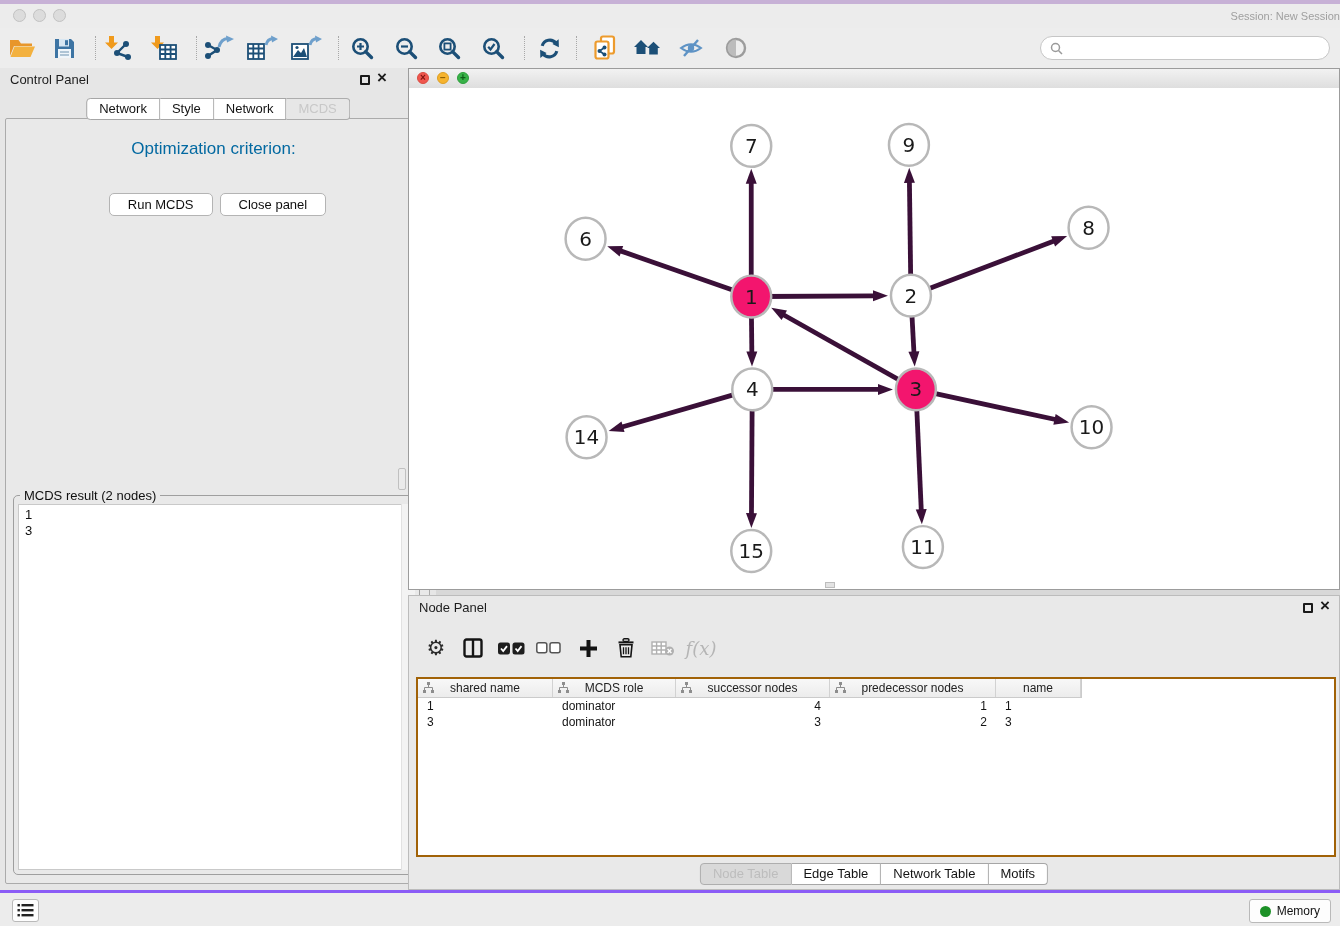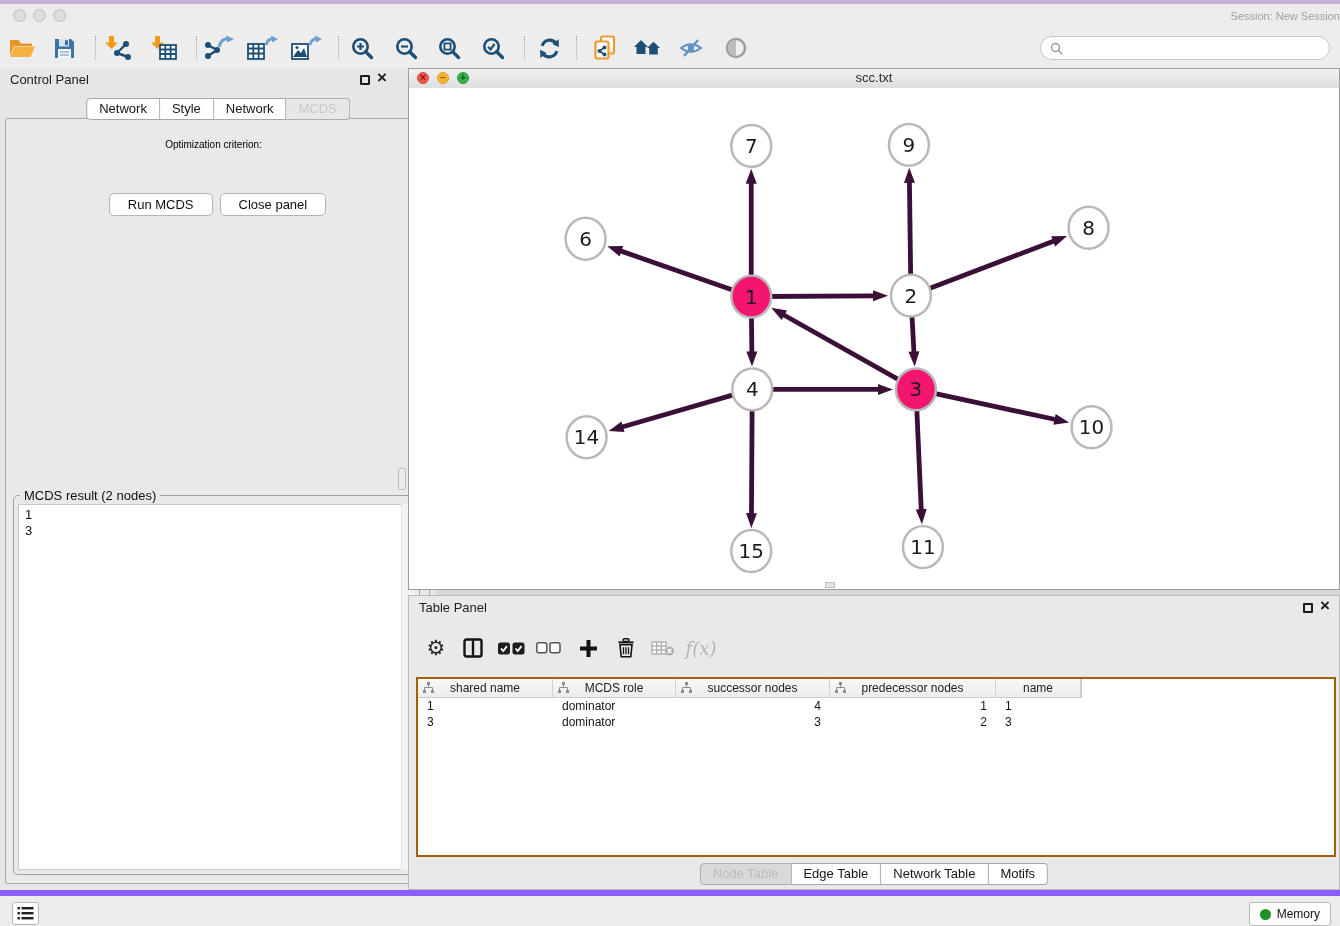--- a/index.html
+++ b/index.html
@@ -24,21 +24,21 @@
   .float-icon{position:absolute;top:7px;width:10px;height:10px;border:2px solid #1a1a1a;box-sizing:border-box;border-radius:1px}
   .close-x{position:absolute;top:0px;font-size:17px;font-weight:700;color:#1a1a1a;line-height:20px}
   .seg{display:flex}
   .seg-tab{height:20px;line-height:20px;padding:0 12px;background:#fff;border:1px solid #a6a6a6;border-left:none;
            font-size:13px;color:#141414;text-align:center;cursor:default;box-sizing:content-box}
   .seg-tab:first-child{border-left:1px solid #a6a6a6;border-radius:4px 0 0 4px}
   .seg-tab:last-child{border-radius:0 4px 4px 0}
   .cp-tabs{position:absolute;top:30px;left:50%;transform:translateX(-50%);z-index:2}
   .cp-tabs .seg-tab.active{background:#e7e7e7;color:#c8c8c8;border-color:#adadad}
   .cp-box{position:absolute;left:5px;right:6px;top:50px;bottom:6px;border:1px solid #ababab;background:#e9e9e9;border-radius:2px}
-  .opt-label{position:absolute;top:20px;left:0;right:8px;text-align:center;font-size:10px;color:#000000}
+  .opt-label{position:absolute;top:20px;left:0;right:8px;text-align:center;font-size:17px;color:#0369a1}
   .combo{position:absolute;left:40px;right:40px;top:42px;height:23px;background:#fff;border:1px solid #b4b4b4;border-radius:5px;
          display:flex;align-items:center;padding:0 6px 0 10px;font-size:13px;box-sizing:border-box}
   .combo .val{flex:1}
   .btn-row{position:absolute;top:74px;left:0;right:0;display:flex;justify-content:center;gap:7px}
   .btn{height:23px;padding:0 18px;background:#fff;border:1px solid #b4b4b4;border-radius:5px;font-size:13px;color:#0f0f0f;font-family:inherit}
   .group{position:absolute;left:7px;right:9px;top:376px;bottom:8px;border:1px solid #9f9f9f;border-radius:5px}
   .legend{position:absolute;top:-8px;left:6px;background:#e9e9e9;padding:0 4px;font-size:13px;color:#0f0f0f}
   .result-area{position:absolute;top:8px;left:4px;right:4px;bottom:4px;background:#fff;border:1px solid #c9c9c9;
                font-size:13px;line-height:16px;padding:2px 6px;white-space:pre;color:#0f0f0f;box-sizing:border-box}
   .result-scroll{position:absolute;top:0;right:0;bottom:0;width:13px;background:#f3f3f3;border-left:1px solid #e2e2e2}
@@ -63,21 +63,21 @@
   .table-wrap{position:absolute;left:7px;top:81px;width:916px;height:176px;background:#fff;border:2px solid #a16207;box-sizing:content-box;overflow:hidden}
   .thead{display:flex;height:18px;border-bottom:1px solid #cbcbcb;background:linear-gradient(#f8f8f8,#ececec);width:663px;border-right:1px solid #cbcbcb}
   .th{position:relative;display:flex;align-items:center;justify-content:center;font-size:12px;color:#222;
       border-right:1px solid #d2d2d2;box-sizing:border-box}
   .th svg{position:absolute;left:5px;top:3px}
   .tr{display:flex;height:16px}
   .td{font-size:12px;color:#141414;line-height:16px;box-sizing:border-box;padding:0 9px;white-space:nowrap;overflow:hidden}
   .bottom-tabs{position:absolute;bottom:4px;left:50%;transform:translateX(-50%)}
   .bottom-tabs .seg-tab.active{background:#d9d9d9;color:#bdbdbd;border-color:#aeaeae}
   
-  .statusbar{position:absolute;left:0;bottom:0;width:100%;height:36px;background:#ececec;border-top:6px solid #8b5cf6;box-sizing:border-box}
+  .statusbar{position:absolute;left:0;bottom:0;width:100%;height:36px;background:#ececec;border-top:3px solid #8b5cf6;box-sizing:border-box}
   .list-btn{position:absolute;left:12px;top:6px;width:27px;height:23px;background:#fdfdfd;border:1px solid #b9b9b9;border-radius:3px;
             display:flex;align-items:center;justify-content:center;padding:0}
   .mem-btn{position:absolute;right:9px;top:6px;height:24px;padding:0 10px;background:#fdfdfd;border:1px solid #b9b9b9;border-radius:3px;
            display:flex;align-items:center;gap:6px;font-size:12px;color:#111;font-family:inherit}
   .dot{width:11px;height:11px;border-radius:50%;background:#1d9127}
 </style>
 </head>
 <body>
 
 <div class="app">
@@ -267,21 +267,20 @@
     </div>
   </div>
 
   <div class="net-window">
     <div class="net-titlebar">
       <div class="tlights">
         <span class="tl red">×</span>
         <span class="tl yellow">−</span>
         <span class="tl green">+</span>
       </div>
-      <div class="net-title">scc.txt</div>
     </div>
     <div class="net-canvas">
       <svg viewBox="0 0 930 502">
           <g>
             <line x1="342" y1="209" x2="342" y2="95" stroke="#3A1038" stroke-width="4.8"></line>
             <polygon points="342,81 347.5,96 336.5,96" fill="#3A1038"></polygon>
           </g>
           <g>
             <line x1="342" y1="209" x2="210.9293150584546" y2="163.20421851439977" stroke="#3A1038" stroke-width="4.8"></line>
             <polygon points="197.71281746876906,158.5864061035458 213.68749119055332,158.34186677637004 210.05921001059664,168.72625773969438" fill="#3A1038"></polygon>
@@ -379,21 +378,21 @@
             <text x="514" y="467" text-anchor="middle" fill="#1A1A1A" font-size="20" font-family="&quot;DejaVu Sans&quot;, sans-serif">11</text>
           </g>
         </svg>
     </div>
     <div class="net-grip"></div>
   </div>
 
   <div class="v-splitter"></div>
 
   <div class="table-panel">
-    <span class="panel-title">Table Panel</span>
+    <span class="panel-title">Node Panel</span>
     <span class="float-icon" style="left:894px"></span>
     <span class="close-x" style="left:911px">×</span>
 
     <div class="tpi" style="left:11px">
       <span style="font-size:21px;color:#2b2b2b">⚙</span>
     </div>
     <div class="tpi" style="left:48px">
       <svg width="20" height="20" viewBox="0 0 20 20">
         <rect x="1.5" y="1.5" width="17" height="17" rx="2" fill="none" stroke="#141414" stroke-width="2.4"></rect>
         <line x1="10" y1="1.5" x2="10" y2="18.5" stroke="#141414" stroke-width="2.4"></line>

